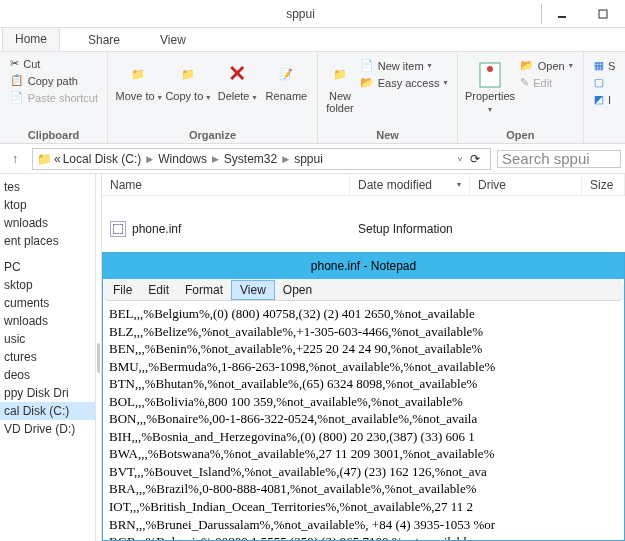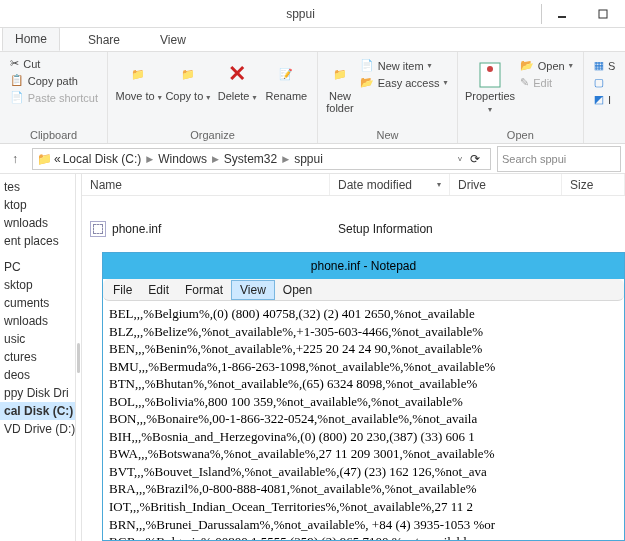--- a/index.html
+++ b/index.html
@@ -14,42 +14,42 @@
 
 
 .ribbontabs { height: 24px; background: #fff; border-bottom: 1px solid #e0e0e0; display: flex; align-items: flex-end; padding-left: 2px; gap: 16px; }
 .ribbontabs .tab { padding: 4px 12px; font-size: 12px; color: #444; }
 .ribbontabs .tab.active { background: #f5f6f7; border: 1px solid #ddd; border-bottom: 1px solid #f5f6f7; border-radius: 2px 2px 0 0; }
 
 
 .ribbon { height: 92px; background: #f5f6f7; border-bottom: 1px solid #ddd; display: flex; }
 .group { border-right: 1px solid #e3e3e3; padding: 2px 6px 0 6px; display: flex; flex-direction: column; }
 .group-body { flex: 1; display: flex; align-items: flex-start; }
-.group-label { text-align: center; font-size: 11px; color: #666; padding-bottom: 2px; }
+.group-label { text-align: center; font-size: 11px; color: #666; padding-bottom: 2px; font-weight: bold; }
 .small-stack { display:flex; flex-direction:column; gap:2px; padding-top:2px;}
 .small-item { display:flex; align-items:center; gap:4px; font-size:11px; color:#444; white-space:nowrap; padding:1px 4px;}
 .small-item.disabled { color:#aaa; }
 .big-btn { display:flex; flex-direction:column; align-items:center; width:52px; padding-top:4px; font-size:11px; color:#444;}
 .big-btn .ico { width:32px; height:32px; display:flex; align-items:center; justify-content:center; }
 .big-btn .lbl { text-align:center; line-height:1.1; }
 .dd { font-size:8px; color:#666; }
 
 
 .addr-row { height: 30px; display:flex; align-items:center; gap:6px; padding:0 4px; border-bottom:1px solid #e4e4e4; background:#fff;}
 .nav-arrow { width:22px; height:22px; display:flex; align-items:center; justify-content:center; color:#555;}
 .breadcrumb { flex:1; height:22px; border:1px solid #ccc; display:flex; align-items:center; padding:0 4px; gap:2px; font-size:12px; color:#333; overflow:hidden;}
 .breadcrumb .sep { color:#888; font-size:9px; padding:0 3px;}
 .refresh { width:22px; display:flex; align-items:center; justify-content:center;}
-.searchbox { width:124px; height:26px; border:1px solid #ccc; display:flex; align-items:center; padding:0 4px; color:#888; font-size:11px;}
+.searchbox { width:124px; height:18px; border:1px solid #ccc; display:flex; align-items:center; padding:0 4px; color:#888; font-size:15px;}
 
 
 .main { display:flex; height: calc(541px - 28px - 24px - 92px - 30px); }
-.navpane { width:76px; border-right:1px solid #e4e4e4; background:#fff; font-size:12px; color:#333; padding-top:4px; overflow:hidden;}
+.navpane { width:96px; border-right:1px solid #e4e4e4; background:#fff; font-size:12px; color:#333; padding-top:4px; overflow:hidden;}
 .navpane .item { padding:2px 4px; white-space:nowrap; }
-.navpane .item.sel { background:#cde8ff;font-weight:bold; }
+.navpane .item.sel { background:#cde8ff; }
 .divider-v { width:6px; background:#fff; border-right:1px solid #e4e4e4; position:relative;}
 .divider-v::after{content:"";position:absolute;left:1px;top:50%;width:3px;height:30px;background:#ccc;border-radius:2px;transform:translateY(-50%);}
 
 .content { flex:1; display:flex; flex-direction:column; overflow:hidden;}
 .cols { height:22px; border-bottom:1px solid #e9e9e9; display:flex; align-items:center; font-size:12px; color:#444; background:#fff;}
 .cols .c { padding:0 8px; border-right:1px solid #eee; height:100%; display:flex; align-items:center; gap:2px;}
 .cols .c.name{flex:0 0 248px;} .cols .c.date{flex:0 0 120px;text-align:right;} .cols .c.type{flex:0 0 112px;} .cols .c.size{flex:1;}
 .row { height:22px; display:flex; align-items:center; font-size:12px; background:#fff;margin-top:22px;}
 .row .c { padding:0 8px; }
 .row .c.name{flex:0 0 248px; display:flex; align-items:center; gap:6px;}

